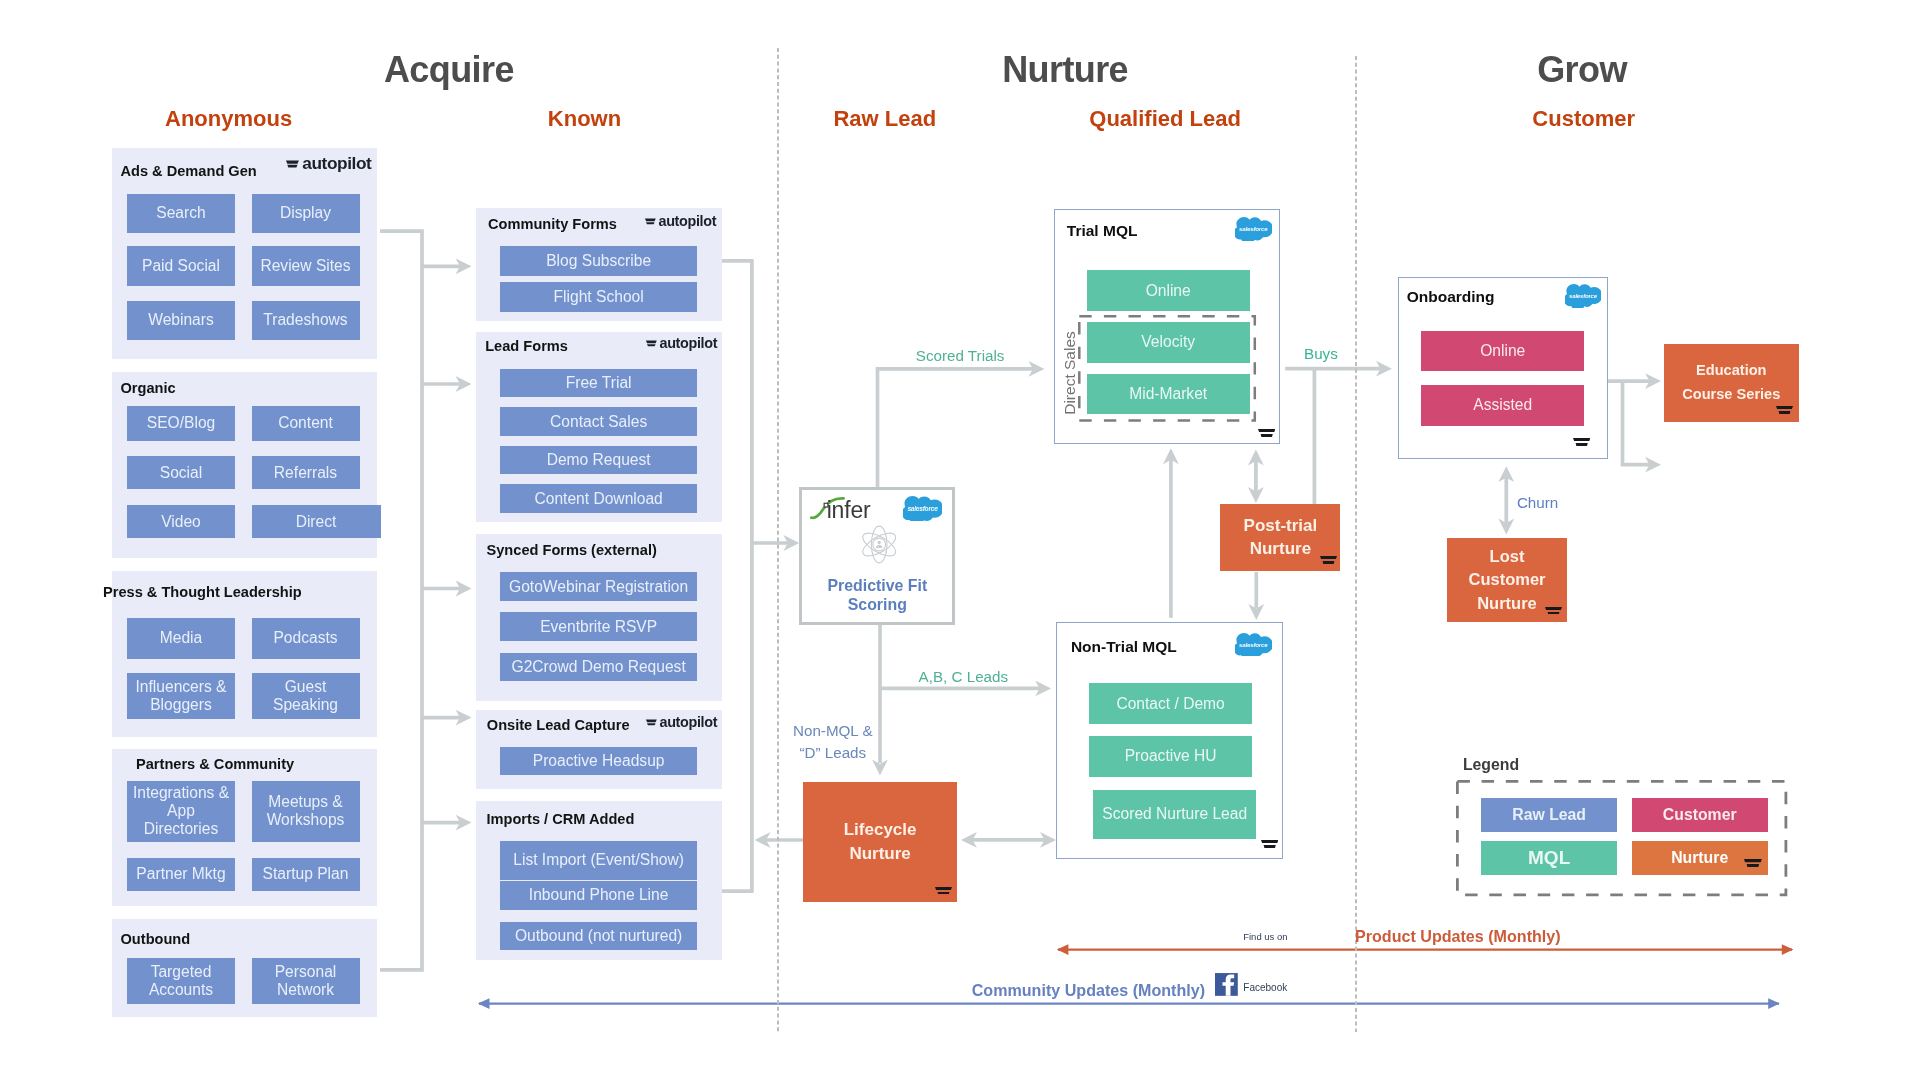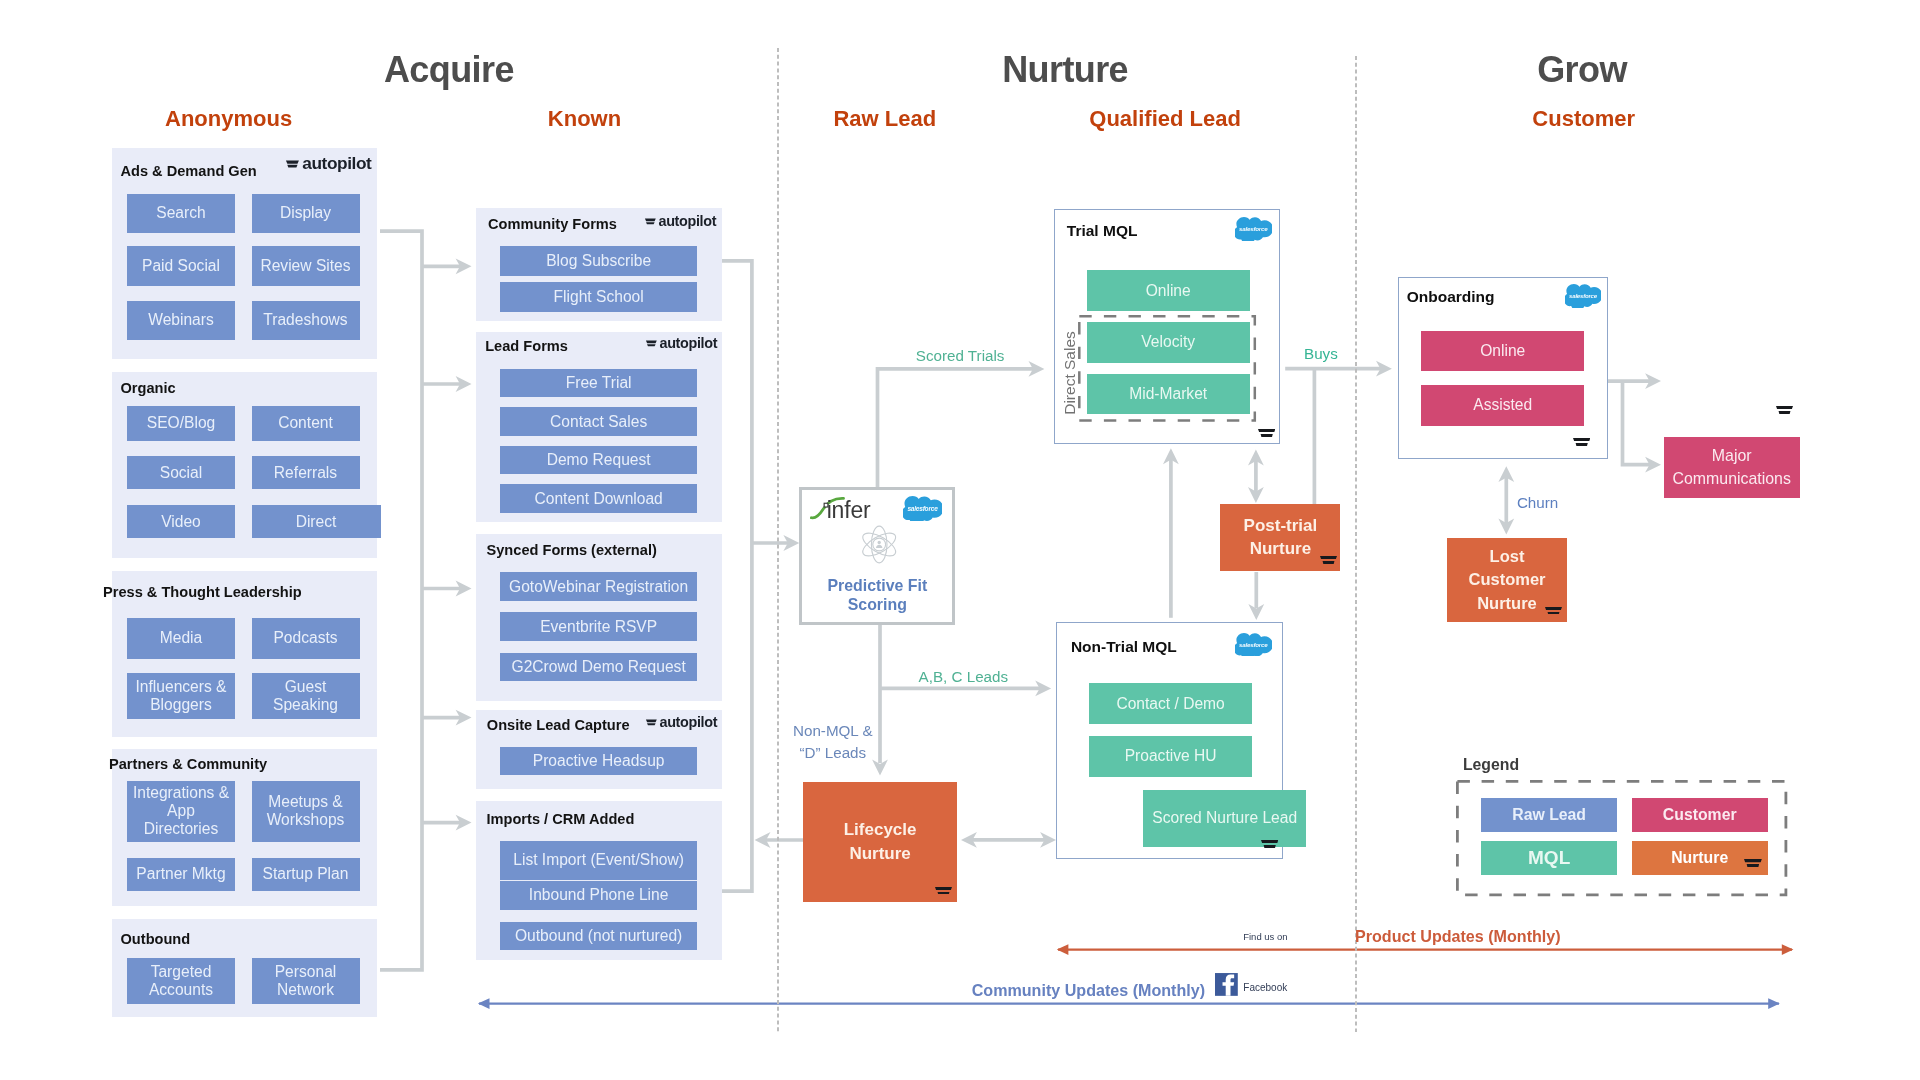--- a/index.html
+++ b/index.html
@@ -117,21 +117,21 @@
 <div class="abs chip" style="left:251.5px;top:505.4px;width:129px;height:32.5px">Direct</div>
 <div class="abs panel" style="left:111.5px;top:570.6px;width:265.0px;height:166.0px"></div>
 <div class="abs panel-title" style="left:103px;top:583.5px">Press &amp; Thought Leadership</div>
 <div class="abs chip" style="left:127.0px;top:617.8px;width:108.0px;height:40.9px">Media</div>
 <div class="abs chip" style="left:251.5px;top:617.8px;width:108.0px;height:40.9px">Podcasts</div>
 <div class="abs chip" style="left:127.0px;top:672.6999999999999px;width:108.0px;height:46.5px">Influencers &amp;
 Bloggers</div>
 <div class="abs chip" style="left:251.5px;top:672.6999999999999px;width:108.0px;height:46.5px">Guest
 Speaking</div>
 <div class="abs panel" style="left:111.5px;top:749.1px;width:265.0px;height:157.0px"></div>
-<div class="abs panel-title" style="left:109px;top:756.3px">Partners &amp; Community</div>
+<div class="abs panel-title" style="left:136px;top:756.3px">Partners &amp; Community</div>
 <div class="abs chip" style="left:127.0px;top:780.8px;width:108.0px;height:61.3px">Integrations &amp;
 App
 Directories</div>
 <div class="abs chip" style="left:251.5px;top:780.8px;width:108.0px;height:61.3px">Meetups &amp;
 Workshops</div>
 <div class="abs chip" style="left:127.0px;top:857.5999999999999px;width:108.0px;height:33.5px">Partner Mktg</div>
 <div class="abs chip" style="left:251.5px;top:857.5999999999999px;width:108.0px;height:33.5px">Startup Plan</div>
 <div class="abs panel" style="left:111.5px;top:918.8px;width:265.0px;height:97.9px"></div>
 <div class="abs panel-title" style="left:120.5px;top:931.0px">Outbound</div>
 <div class="abs chip" style="left:127.0px;top:957.6px;width:108.0px;height:46.1px">Targeted
@@ -244,21 +244,21 @@
 <div class="abs wbox" style="left:1056.1px;top:622.1px;width:227.1px;height:236.5px;box-sizing:border-box"></div>
 <div class="abs" style="left:1070.9px;top:637.5px;font-weight:bold;font-size:15.5px;color:#0f0f0f">Non-Trial MQL</div>
 <div class="abs" style="left:1235.3px;top:631.5px;width:36.5px;height:24.931693989071036px">
       <svg viewBox="0 0 146 100" width="36.5" height="24.931693989071036" style="display:block">
         <path fill="#2a9fdc" d="M59.5 13.8c5.1-5.3 12.2-8.6 20.1-8.6 10.5 0 19.7 5.9 24.6 14.5 4.2-1.9 8.9-3 13.9-3 18.8 0 34 15.4 34 34.3 0 19-15.2 34.3-34 34.3-2.3 0-4.6-.2-6.7-.7-4.3 7.7-12.6 12.9-22 12.9-4 0-7.7-.9-11-2.5-4.4 10.3-14.6 17.5-26.4 17.5-12.4 0-22.9-7.8-27-18.8-1.8.4-3.7.6-5.6.6C6.7 94.3-5 82.4-5 67.8c0-9.8 5.3-18.4 13.1-23-1.8-4.1-2.8-8.7-2.8-13.5C5.3 17.6 19 4 35.7 4c9.8 0 18.5 4.7 24 11.9"></path>
         <text x="73" y="61" fill="#f2fafe" font-family="Liberation Sans, sans-serif" font-style="italic" font-size="25" font-weight="bold" text-anchor="middle" letter-spacing="-1">salesforce</text>
       </svg>
     </div>
 <div class="abs chip mql" style="left:1088.9px;top:683.4px;width:163.4px;height:40.9px">Contact / Demo</div>
 <div class="abs chip mql" style="left:1088.9px;top:735.8px;width:163.4px;height:40.9px">Proactive HU</div>
-<div class="abs chip mql" style="left:1143px;top:789.7px;width:163.4px;height:57px">Scored Nurture Lead</div>
+<div class="abs chip mql" style="left:1093px;top:789.7px;width:163.4px;height:49px">Scored Nurture Lead</div>
 <div class="abs" style="left:1261.0px;top:840.0px;width:17.4px;height:8.1px">
       <svg viewBox="0 0 174 81" width="17.4" height="8.1" style="display:block">
         <g fill="#17191d">
           <path d="M0 0 h174 l-11 31 h-152 z"></path>
           <path d="M26 50 h122 l-8 31 h-106 z"></path>
         </g>
       </svg>
     </div>
 <div class="abs wbox" style="left:1397.8px;top:277px;width:210.3px;height:181.9px;box-sizing:border-box"></div>
 <div class="abs" style="left:1406.7px;top:288.0px;font-weight:bold;font-size:15.5px;color:#0f0f0f">Onboarding</div>
@@ -302,30 +302,30 @@
 Customer
 Nurture</div>
 <div class="abs" style="left:1544.6px;top:606.5px;width:17.0px;height:7.913793103448276px">
       <svg viewBox="0 0 174 81" width="17.0" height="7.913793103448276" style="display:block">
         <g fill="#17191d">
           <path d="M0 0 h174 l-11 31 h-152 z"></path>
           <path d="M26 50 h122 l-8 31 h-106 z"></path>
         </g>
       </svg>
     </div>
+<div class="abs nbox" style="left:1663.7px;top:343.7px;width:135.2px;height:78.1px;font-size:14.6px;line-height:23.5px;white-space:pre-line">Education
+Course Series</div>
 <div class="abs" style="left:1775.9px;top:405.8px;width:17.0px;height:7.913793103448276px">
       <svg viewBox="0 0 174 81" width="17.0" height="7.913793103448276" style="display:block">
         <g fill="#17191d">
           <path d="M0 0 h174 l-11 31 h-152 z"></path>
           <path d="M26 50 h122 l-8 31 h-106 z"></path>
         </g>
       </svg>
     </div>
-<div class="abs chip cust" style="left:1663.7px;top:436.6px;width:136px;height:61.6px;font-size:15.9px;line-height:23.5px;white-space:pre-line">Major
-Communications</div>
 <div class="abs edge-label" style="left:915.8px;top:346.6px;color:#4fb193">Scored Trials</div>
 <div class="abs edge-label" style="left:918.6px;top:668.4px;color:#4fb193">A,B, C Leads</div>
 <div class="abs edge-label" style="left:832.8px;top:721.5px;color:#6a87b9;transform:translateX(-50%)">Non-MQL &amp;</div>
 <div class="abs edge-label" style="left:832.8px;top:743.7px;color:#6a87b9;transform:translateX(-50%)">“D” Leads</div>
 <div class="abs edge-label" style="left:1304.0px;top:344.9px;color:#35b494">Buys</div>
 <div class="abs edge-label" style="left:1516.9px;top:493.6px;color:#5d80c0">Churn</div>
 <div class="abs" style="left:1462.9px;top:756.4px;font-weight:bold;font-size:15.8px;color:#3c3c3c">Legend</div>
 <svg class="abs" style="left:1455.6px;top:780.1px;width:332px;height:117px">
       <rect x="1.4" y="1.4" width="328.5" height="113.4" fill="none" stroke="#7d7d7d" stroke-width="2.8" stroke-dasharray="12.5 11.7"></rect>
     </svg>

